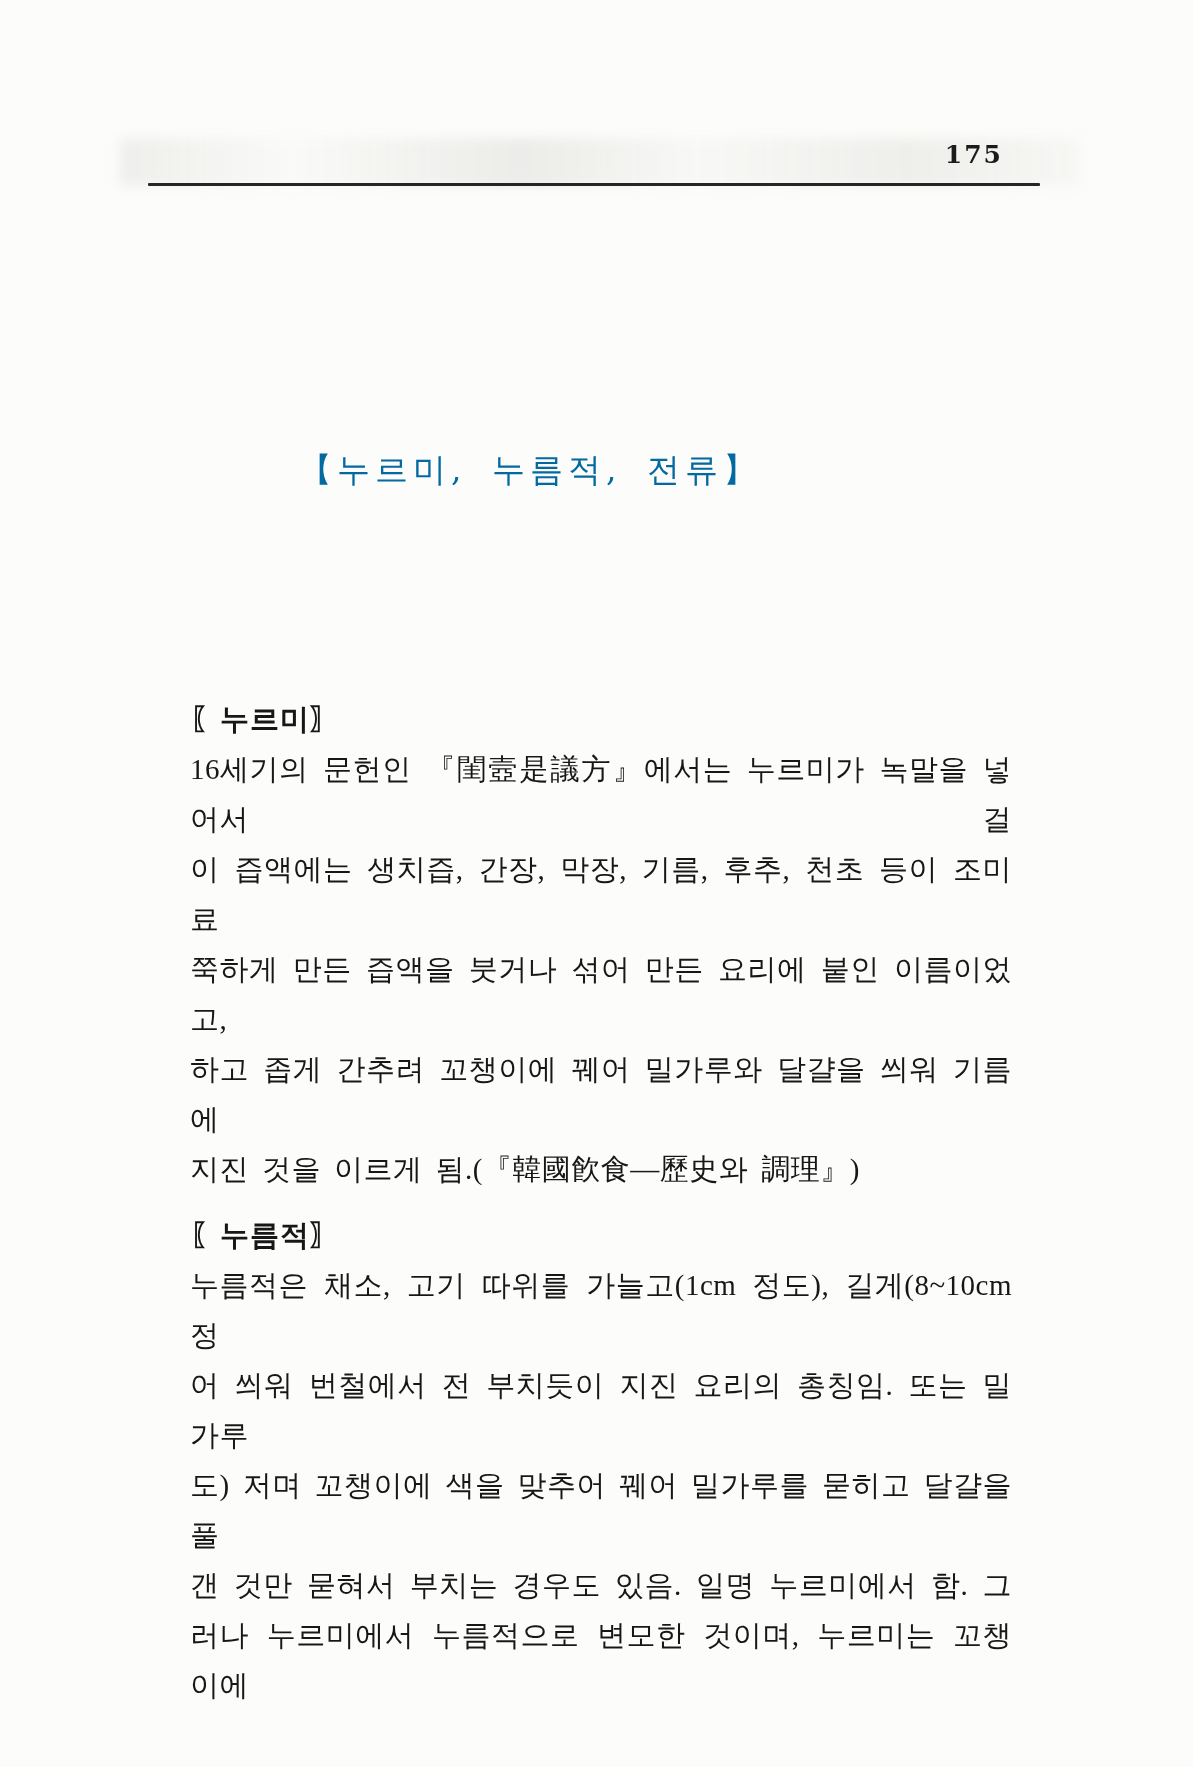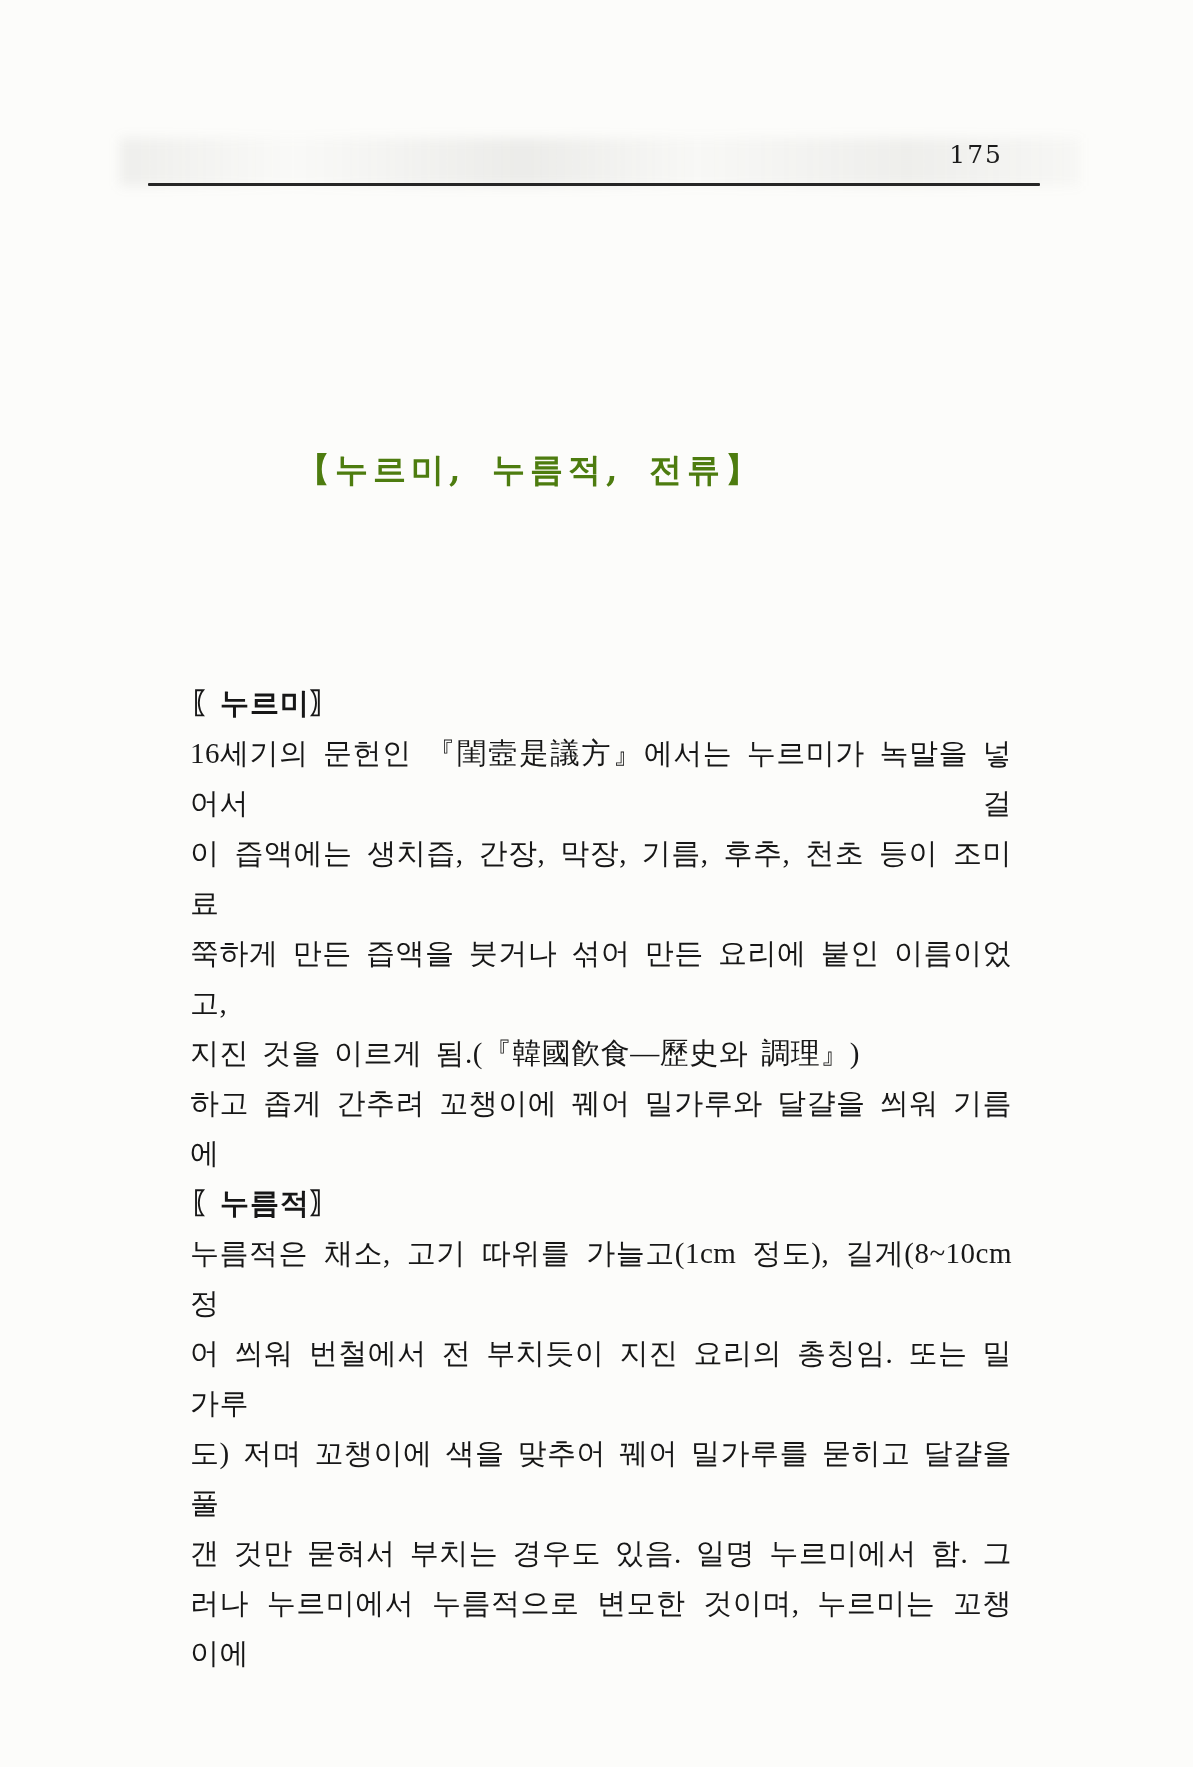--- a/index.html
+++ b/index.html
@@ -29,60 +29,61 @@
       rgba(120,120,115,0.10) 82%,
       rgba(120,120,115,0.04) 100%);
     filter: blur(6px);
     pointer-events: none;
   }
   .page-number {
     position: absolute;
     top: 140px;
     right: 190px;
     font-size: 25px;
-    font-weight: normal;
+    font-weight: bold;
     letter-spacing: 2px;
     color: #1b1b1b;
   }
   .top-rule {
     position: absolute;
     top: 183px;
     left: 148px;
     width: 892px;
     height: 3px;
     background: #262626;
     border-radius: 1px;
   }
   .title {
     position: absolute;
     top: 448px;
     left: 190px;
     width: 680px;
     margin: 0;
     text-align: center;
     font-size: 33px;
-    font-weight: bold;
+    font-weight: normal;
     letter-spacing: 5px;
     word-spacing: 10px;
-    color: #4d7c0f;
+    color: #0369a1;
   }
   .body-col {
     position: absolute;
     top: 678px;
     left: 190px;
     width: 822px;
     font-size: 29px;
     line-height: 50px;
     letter-spacing: 0.5px;
     color: #171717;
   }
   .section-header {
     font-weight: bold;
     letter-spacing: 1px;
     text-align: left;
+    margin-top: 16px;
   }
   .line {
     word-spacing: 0.18em;
     white-space: normal;
     font-family: Liberation Serif, serif;
   }
   .line.just {
     text-align: justify;
     text-align-last: justify;
   }
@@ -103,22 +104,22 @@
 
   <h1 class="title">【누르미, 누름적, 전류】</h1>
 
   <div class="body-col">
 
     <div class="section">
       <div class="section-header">〖누르미〗</div>
       <div class="line just">16세기의 문헌인 『閨壼是議方』에서는 누르미가 녹말을 넣어서 걸</div>
       <div class="line just">이 즙액에는 생치즙, 간장, 막장, 기름, 후추, 천초 등이 조미료</div>
       <div class="line just">쭉하게 만든 즙액을 붓거나 섞어 만든 요리에 붙인 이름이었고,</div>
+      <div class="line just">하고 좁게 간추려 꼬챙이에 꿰어 밀가루와 달걀을 씌워 기름에</div>
       <div class="line last">지진 것을 이르게 됨.(『韓國飮食—歷史와 調理』)</div>
-      <div class="line just">하고 좁게 간추려 꼬챙이에 꿰어 밀가루와 달걀을 씌워 기름에</div>
     </div>
 
     <div class="section">
       <div class="section-header">〖누름적〗</div>
       <div class="line just">누름적은 채소, 고기 따위를 가늘고(1cm 정도), 길게(8~10cm 정</div>
       <div class="line just">어 씌워 번철에서 전 부치듯이 지진 요리의 총칭임. 또는 밀가루</div>
       <div class="line just">도) 저며 꼬챙이에 색을 맞추어 꿰어 밀가루를 묻히고 달걀을 풀</div>
       <div class="line just">갠 것만 묻혀서 부치는 경우도 있음. 일명 누르미에서 함. 그</div>
       <div class="line just">러나 누르미에서 누름적으로 변모한 것이며, 누르미는 꼬챙이에</div>
 

